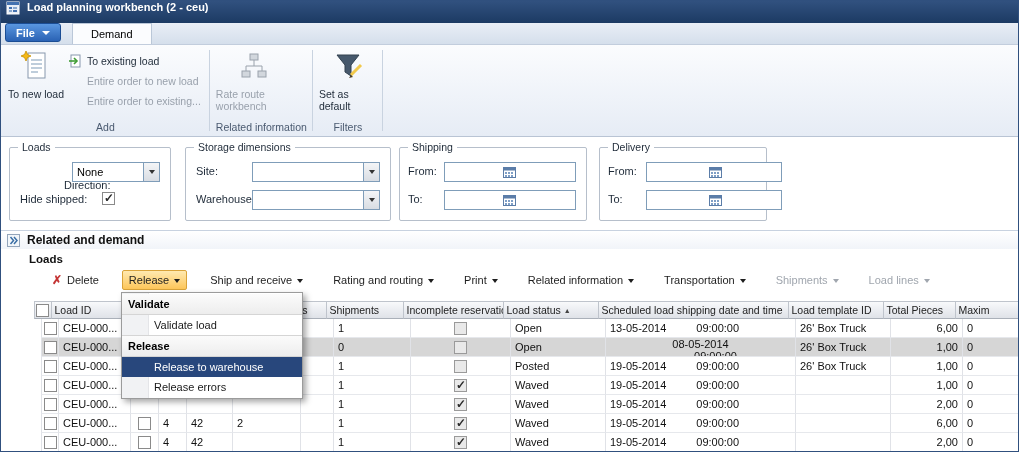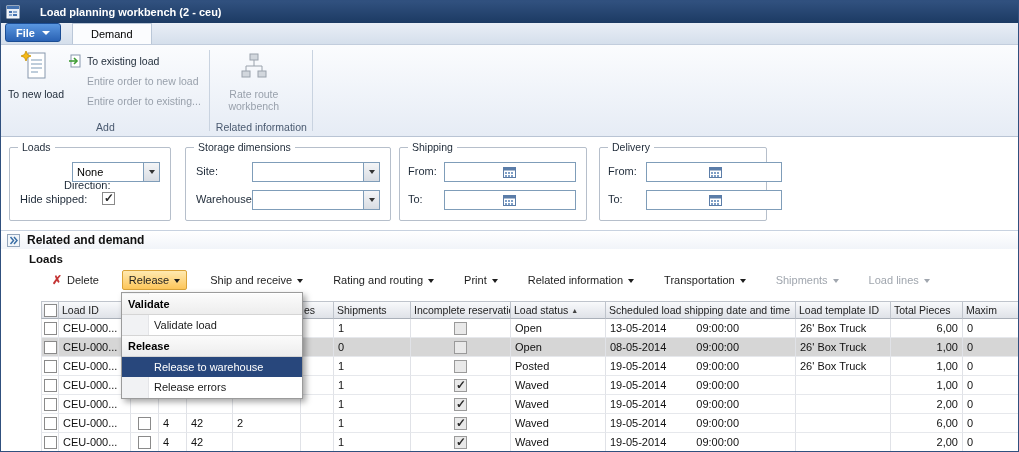--- a/index.html
+++ b/index.html
@@ -1,37 +1,37 @@
 <!DOCTYPE html>
 <html><head>
 <meta charset="utf-8">
 <style>
   *{margin:0;padding:0;box-sizing:border-box;}
   body{background:#9aa5b5;font-family:"Liberation Sans",sans-serif;}
   .window{width:1019px;height:452px;position:relative;background:#fff;border:1px solid #30507e;overflow:hidden;}
 
   
-  .titlebar{height:22px;background:linear-gradient(#31517f,#1c3a63);display:flex;align-items:center;padding:0 5px;gap:20px;}
+  .titlebar{height:22px;background:linear-gradient(#31517f,#1c3a63);display:flex;align-items:flex-start;padding:0 5px;gap:7px;}
   .titlebar .title{color:#fff;font-weight:bold;font-size:11px;}
   .ticon{display:flex;}
 
   
   .tabrow{height:22px;background:linear-gradient(#e9eef6,#d5dfec);display:flex;align-items:flex-end;padding-left:4px;border-bottom:1px solid #c2cddd;}
   .file-btn{height:19px;margin-bottom:2px;width:56px;background:linear-gradient(#5a97e0,#2a62b4);border:1px solid #1b4d94;border-radius:3px;color:#fff;font-size:11px;font-weight:bold;display:flex;align-items:center;justify-content:center;gap:7px;}
   .file-caret{width:0;height:0;border-left:4px solid transparent;border-right:4px solid transparent;border-top:4px solid #fff;}
   .tab-demand{height:21px;margin-left:11px;padding:0 18px;background:#fbfcfe;border:1px solid #bac7d8;border-bottom:none;display:flex;align-items:center;font-size:11px;}
 
   
   .ribbon{height:92px;background:linear-gradient(#fbfcfe,#e6ecf5);border-bottom:1px solid #b9c4d4;display:flex;}
   .rgroup{display:flex;flex-direction:column;padding:2px 6px 0;position:relative;}
   .rgroup:after{content:"";position:absolute;right:0;top:5px;bottom:5px;width:1px;background:#c9d3e0;}
   .rgroup-content{flex:1;display:flex;align-items:flex-start;}
   .rgroup-label{text-align:center;font-size:10.5px;color:#4a5a70;padding:2px 0 3px;}
   .bigbtn{width:58px;display:flex;flex-direction:column;align-items:center;padding-top:3px;gap:2px;}
-  .bigbtn .blabel{font-size:10.5px;text-align:center;line-height:1.18;color:#1e2a38;}
+  .bigbtn .blabel{font-size:10.5px;text-align:left;line-height:1.18;color:#1e2a38;}
   .bigbtn.dis .blabel{color:#99a1ac;}
   .smallstack{display:flex;flex-direction:column;padding-top:6px;gap:4px;}
   .smallitem{display:flex;align-items:center;gap:5px;font-size:10.5px;padding:1px 3px;color:#1e2a38;}
   .smallitem.dis{color:#99a1ac;}
   .sicon{width:14px;height:14px;display:inline-flex;}
 
   
   .filters{position:relative;height:94px;border-bottom:1px solid #c8d2e0;background:#fff;}
   .fbox{position:absolute;top:10px;height:74px;border:1px solid #b6bfcb;border-radius:2px;}
   .flegend{position:absolute;top:-7px;left:8px;background:#fff;padding:0 4px;font-size:10.5px;color:#1e2a38;white-space:nowrap;}
@@ -55,21 +55,21 @@
   
   .gtoolbar{display:flex;align-items:center;gap:16px;padding-left:44px;height:26px;}
   .tbtn{display:flex;align-items:center;gap:5px;font-size:11px;color:#1e1e1e;padding:3px 6px;border:1px solid transparent;border-radius:2px;cursor:default;}
   .tbtn.hl{background:linear-gradient(#ffe9b0,#fdc65a);border-color:#d9a33a;}
   .tbtn.dis{color:#a0a6ae;}
   .del-x{color:#c43535;font-weight:bold;font-size:12px;line-height:10px;}
   .caret{width:0;height:0;border-left:3.5px solid transparent;border-right:3.5px solid transparent;border-top:4px solid currentColor;margin-top:1px;}
 
   
   .grid{margin-left:40px;margin-top:8px;font-size:11px;}
-  .ghead{display:flex;height:18px;}
+  .ghead{display:flex;height:18px;justify-content:center;}
   .gh{flex:none;background:linear-gradient(#f8f9fb,#dfe2e8);border-top:1px solid #bfc4cc;border-right:1px solid #bfc4cc;border-bottom:1px solid #aab0b9;display:flex;align-items:center;padding:0 3px;overflow:hidden;white-space:nowrap;font-size:10.5px;color:#222;}
   .gh:first-child{border-left:1px solid #bfc4cc;}
   .gh.center{justify-content:center;}
   .sort{font-size:7px;margin-left:3px;color:#444;}
   .grow{display:flex;height:19px;background:#fff;}
   .grow.rowsel{background:#d6d6d6;}
   .grow.rowsel .gc{background:#d6d6d6;}
   .gc{flex:none;border-right:1px solid #e0e2e7;border-bottom:1px solid #e6e8ec;padding:0 4px;display:flex;align-items:center;overflow:hidden;white-space:nowrap;color:#111;}
   .gc:first-child{border-left:1px solid #e0e2e7;}
   .gc.right{justify-content:flex-end;}
@@ -163,20 +163,35 @@
                 <rect x="20" y="21" width="8" height="6" fill="#d2d7dd" stroke="#9aa2ac"></rect>
                 <path d="M16 10 V16 M8 21 V16 H24 V21" stroke="#9aa2ac" fill="none"></path>
               </svg>
           </span>
           <span class="blabel">Rate route workbench</span>
         </div>
       </div>
       <div class="rgroup-label">Related information</div>
     </div>
 
+    <div class="rgroup">
+      <div class="rgroup-content">
+        <div class="bigbtn" style="width:58px">
+          <span>
+            <svg width="32" height="32">
+                <polygon points="5,5 27,5 19,15 19,26 13,22 13,15" fill="#46586c" stroke="#32414f"></polygon>
+                <path d="M19 25 L29 15" stroke="#f2c94c" stroke-width="3"></path>
+                <polygon points="17,28 21,27 19,25" fill="#4a3b20"></polygon>
+              </svg>
+          </span>
+          <span class="blabel">Set as default</span>
+        </div>
+      </div>
+      <div class="rgroup-label">Filters</div>
+    </div>
   </div>
 
   <div class="filters">
 
     <div class="fbox" style="left:8px;width:162px;">
       <span class="flegend">Loads</span>
       <span class="flabel" style="left:10px;top:31px;margin-left:44px;">Direction:</span>
       <div class="combo" style="left:62px;top:14px;width:88px;">
         <span class="cval">None</span>
         <span class="cbtn"></span>
@@ -406,21 +421,21 @@
           <div class="gc center" style="width: 28px;"></div>
           <div class="gc" style="width: 28px;"></div>
           <div class="gc" style="width: 46px;"></div>
           <div class="gc" style="width: 68px;"></div>
           <div class="gc" style="width: 33px;"></div>
           <div class="gc" style="width: 77px;">0</div>
           <div class="gc center" style="width: 100px;">
             <span class="checkbox dis"></span>
           </div>
           <div class="gc" style="width: 95px;">Open</div>
-          <div class="gc" style="width: 190px;">
+          <div class="gc" style="width: 190px; flex-direction: column;">
             <span class="dt-date">08-05-2014</span>
             <span class="dt-time">09:00:00</span>
           </div>
           <div class="gc" style="width: 95px;">26' Box Truck</div>
           <div class="gc right" style="width: 72px;">1,00</div>
           <div class="gc" style="width: 70px;">0</div>
         </div>
         <div class="grow">
           <div class="gc center" style="width: 18px;">
             <span class="checkbox"></span>

